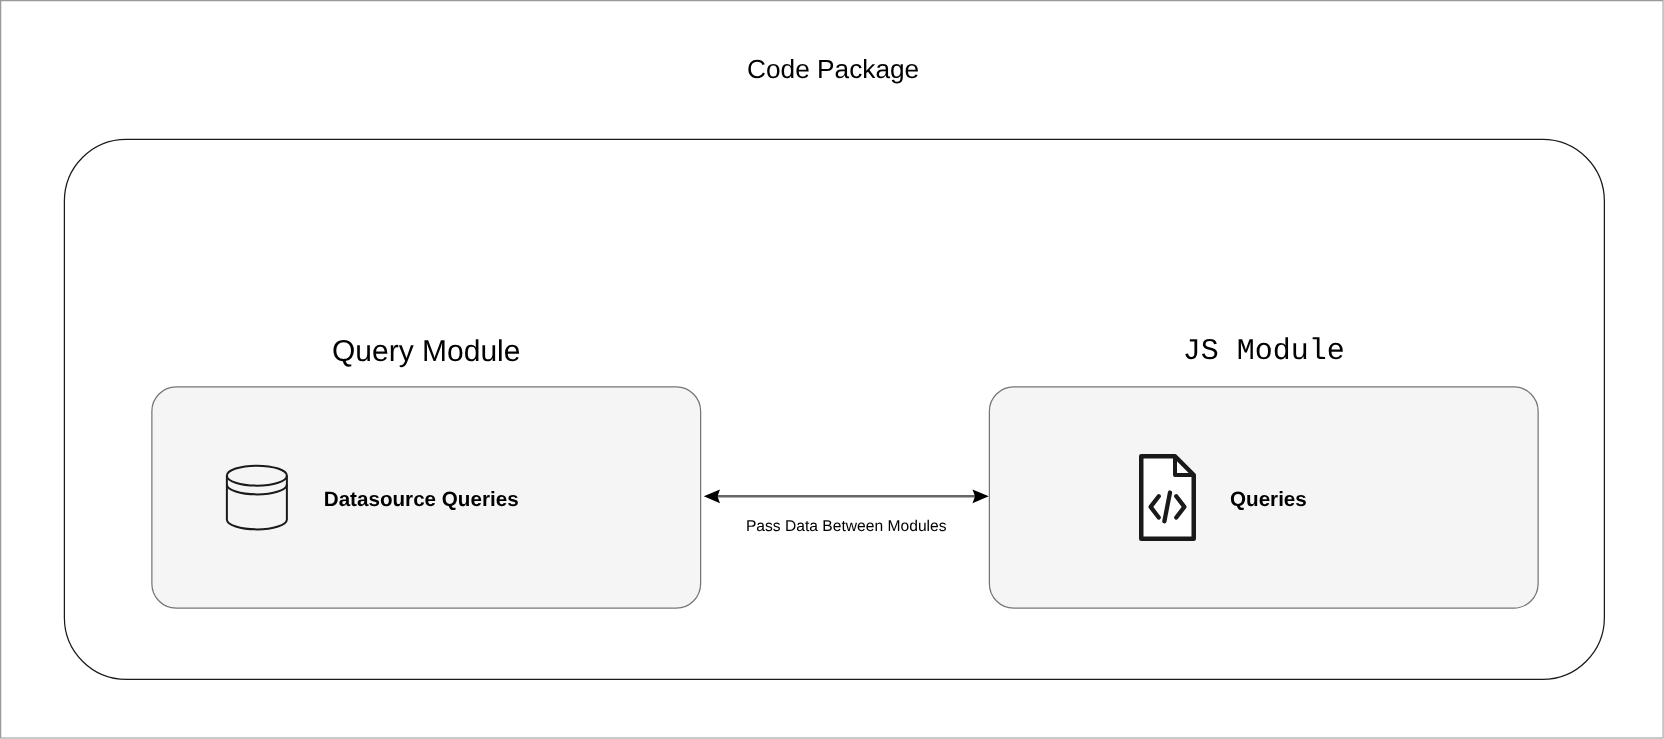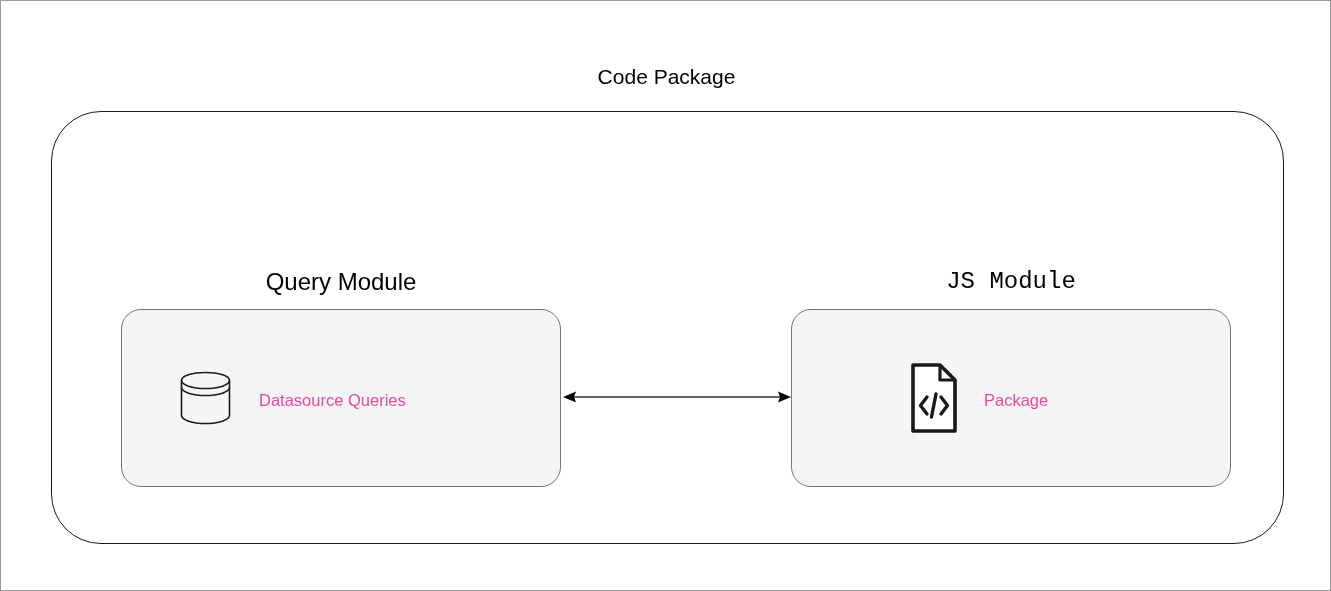--- a/index.html
+++ b/index.html
@@ -16,21 +16,21 @@
     height: 591px;
     background: #ffffff;
     box-sizing: border-box;
     border: 1px solid #9a9a9a;
     overflow: hidden;
   }
   
   .package-title {
     position: absolute;
     left: 0;
-    top: 64px;
+    top: 43px;
     width: 1331px;
     text-align: center;
     font-size: 21px;
     color: #000000;
     white-space: nowrap;
   }
   
   .package-box {
     position: absolute;
     left: 50px;
@@ -92,22 +92,23 @@
   }
   #js-item {
     left: 909px;
   }
   .item-icon {
     display: block;
     flex: 0 0 auto;
   }
   .item-label {
     font-size: 16.5px;
-    color: #ec4899;
+    color: #000000;
     white-space: nowrap;
+    font-weight: bold;
   }
   #query-item .item-label {
     margin-left: 26px;
   }
   #js-item .item-label {
     margin-left: 26px;
   }
   
   .connector {
     position: absolute;
@@ -162,25 +163,26 @@
       <svg width="48" height="72" viewBox="0 0 48 72" xmlns="http://www.w3.org/2000/svg">
         <path d="M3 3 L30 3 L45 18 L45 69 L3 69 Z" fill="#ffffff" stroke="#1a1a1a" stroke-width="3.6" stroke-linejoin="round"></path>
         <path d="M30 3 L30 18 L45 18" fill="none" stroke="#1a1a1a" stroke-width="3.2" stroke-linejoin="round"></path>
         <g fill="none" stroke="#1a1a1a" stroke-width="3.4" stroke-linecap="round" stroke-linejoin="round">
           <path d="M17 35 L10.5 43.5 L17 52"></path>
           <path d="M31 35 L37.5 43.5 L31 52"></path>
           <path d="M26 32 L21.5 55"></path>
         </g>
       </svg>
     </span>
-    <span class="item-label">Package</span>
+    <span class="item-label">Queries</span>
   </div>
 
   <div class="connector">
     <svg width="240" height="34" viewBox="0 0 240 34" xmlns="http://www.w3.org/2000/svg">
       <line x1="14" y1="16" x2="226" y2="16" stroke="#666666" stroke-width="2"></line>
       <polygon points="6,16 19,10.5 17,16 19,21.5" fill="#000000"></polygon>
       <polygon points="234,16 221,10.5 223,16 221,21.5" fill="#000000"></polygon>
     </svg>
   </div>
 
+  <div class="connector-label">Pass Data Between Modules</div>
 
 </div>
 
 </body></html>

